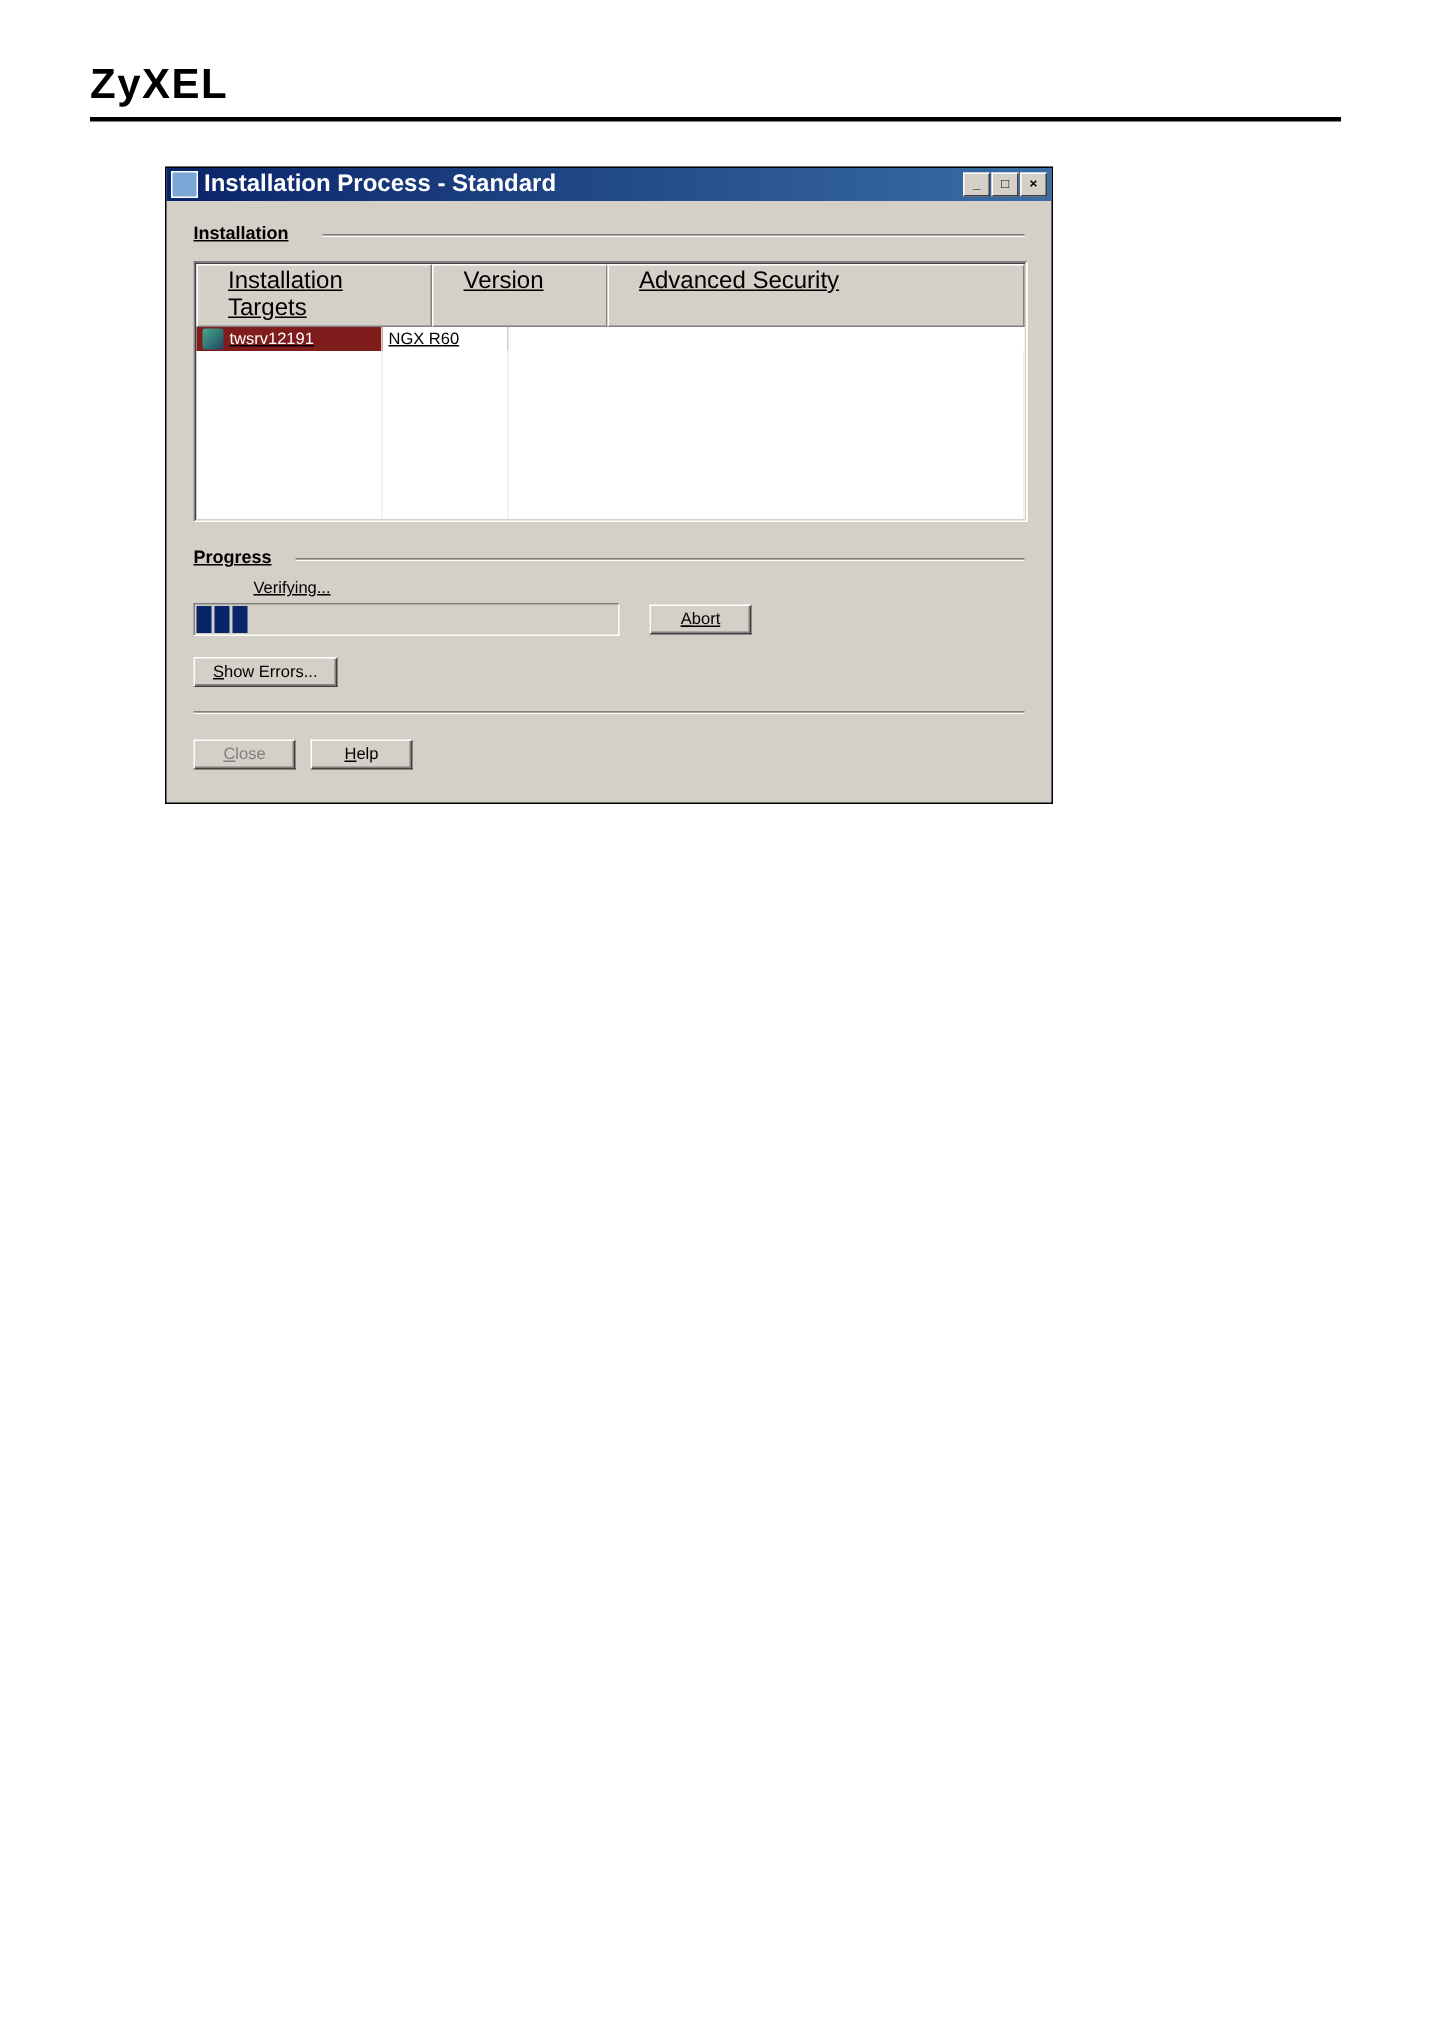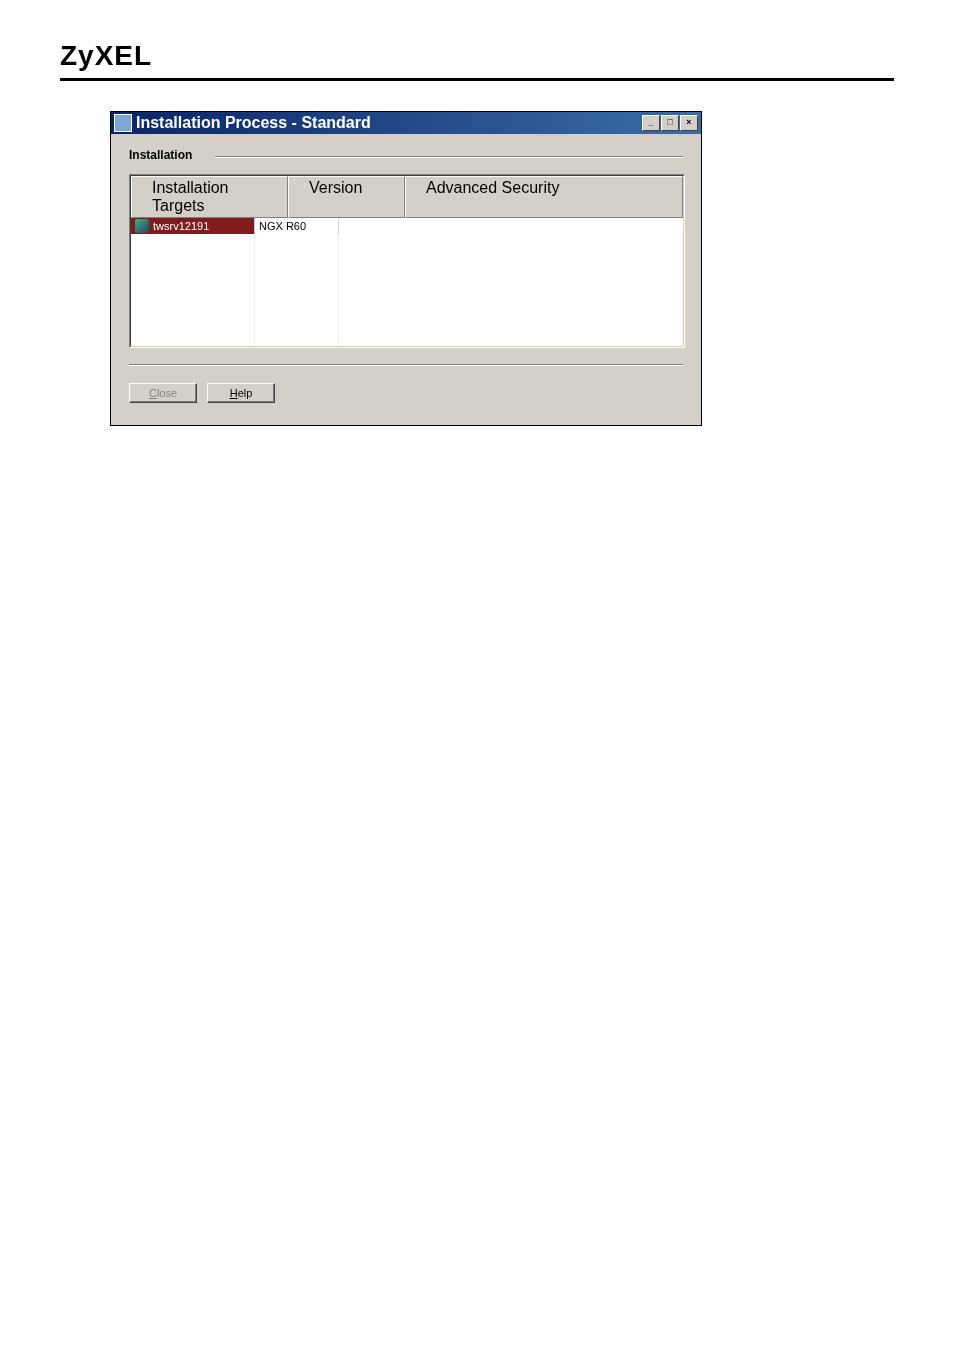--- a/index.html
+++ b/index.html
@@ -68,20 +68,21 @@
       color: #000;
       margin-left: 1px;
     }
     .content {
       padding: 14px 18px 22px 18px;
     }
     .install-group {
       border: none;
       position: relative;
       margin-bottom: 6px;
+      text-decoration: underline;
     }
     .install-group .gb-line {
       position: absolute;
       top: 8px;
       left: 86px;
       right: 0;
       border-top: 1px solid #808080;
       box-shadow: 0 1px 0 #fff;
     }
     .install-group .gb-title {
@@ -309,20 +310,38 @@
               <div class="trow empty">
                   <div class="td col1"></div>
                   <div class="td col2"></div>
                   <div class="td col3"></div>
                 </div>
             </div>
           </div>
         </div>
 
 
+        <div class="progress-group">
+          <span class="gb-title">Progress</span>
+          <div class="gb-line"></div>
+
+          <div class="progress-label">Verifying...</div>
+          <div class="progress-row">
+            <div class="progress-bar">
+              <div class="progress-chunk"></div>
+              <div class="progress-chunk"></div>
+              <div class="progress-chunk"></div>
+            </div>
+            <button class="btn"><span class="underline-char">A</span>bort</button>
+          </div>
+
+          <div class="show-errors-row">
+            <button class="btn"><span class="underline-char">S</span>how Errors...</button>
+          </div>
+        </div>
       </div>
 
       <div class="divider"></div>
 
       <div class="bottom-buttons">
         <button class="btn disabled"><span class="underline-char">C</span>lose</button>
         <button class="btn"><span class="underline-char">H</span>elp</button>
       </div>
 
     </div>

